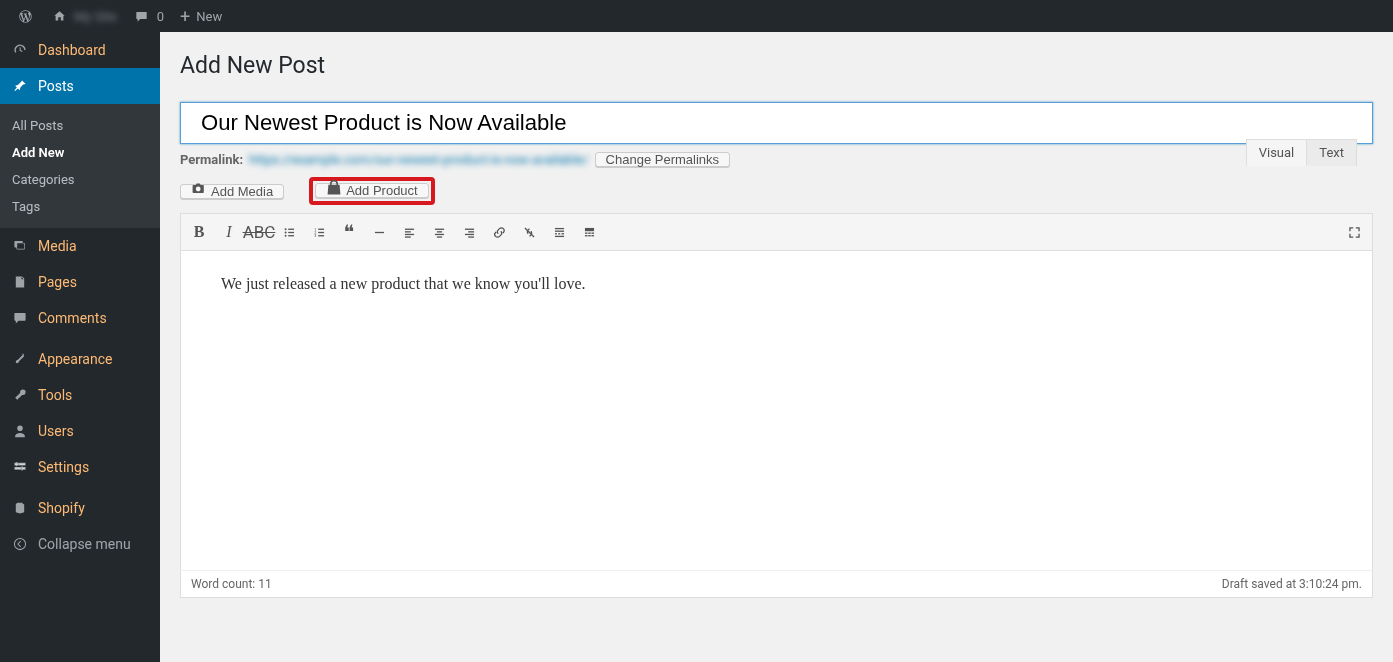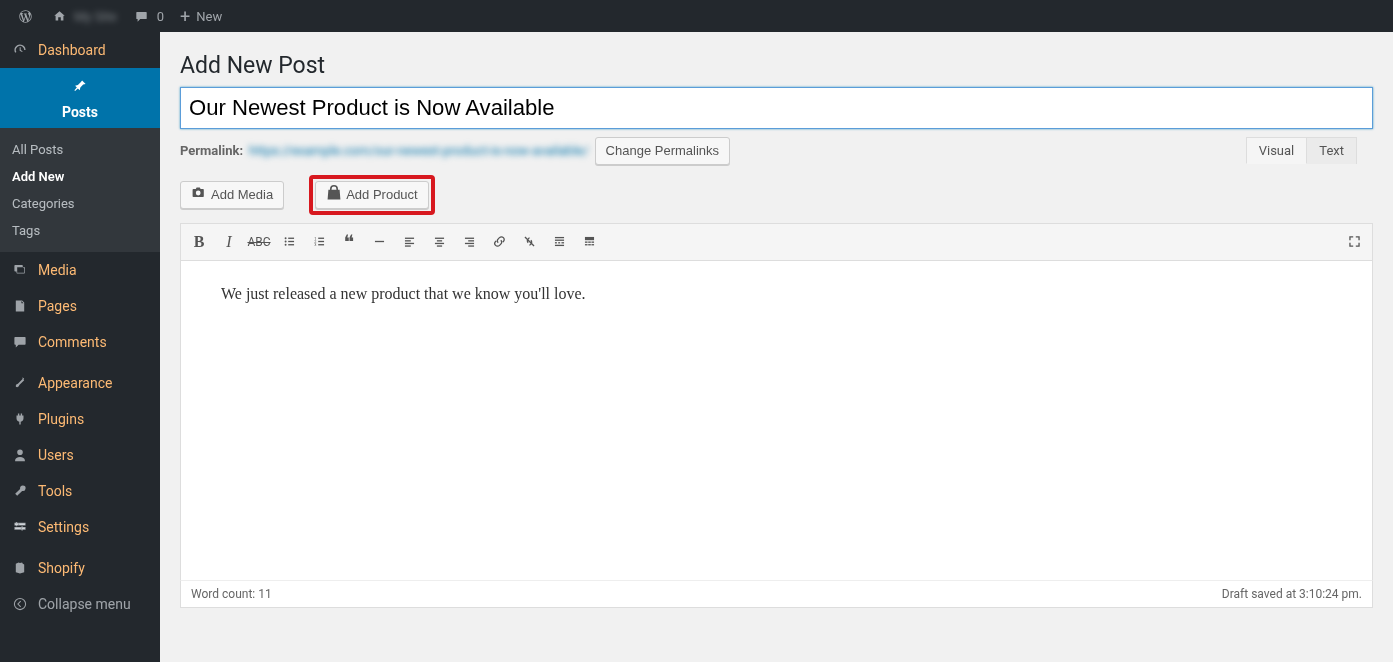--- a/index.html
+++ b/index.html
@@ -54,23 +54,22 @@
   gap: 8px;
 }
 .menu-item .icon {
   width: 20px; height: 20px;
   display: inline-flex; align-items: center; justify-content: center;
   color: rgba(240,245,250,.6);
 }
 .menu-item.current {
   background: #0073aa;
   color: #fff;
-  font-weight: 700;
+  font-weight: 400;
   position: relative;
-  flex-direction: column;
 }
 .menu-item.current .icon { color: #fff; }
 .menu-item.current::after {
   content: '';
   position: absolute;
   right: -8px;
   top: 50%;
   margin-top: -8px;
   border: 8px solid transparent;
   border-right-color: #f1f1f1;
@@ -101,47 +100,47 @@
 h1.page-title {
   font-size: 23px;
   font-weight: 400;
   padding: 9px 0 4px 0;
   line-height: 1.3;
   color: #23282d;
 }
 .title-input {
   width: 100%;
   font-size: 1.7em;
-  padding: 3px 8px;
+  padding: 3px 20px;
   height: 42px;
   border: 1px solid #5b9dd9;
   background: #fff;
   outline: none;
   box-shadow: 0 0 2px rgba(30,140,190,.8);
-  margin-top: 2px;
+  margin-top: 17px;
 }
 .permalink-row {
   display: flex;
   align-items: center;
   gap: 6px;
   padding: 8px 12px 10px 0;
   font-size: 13px;
   color: #666;
 }
 .permalink-row .permalink-url {
   filter: blur(3px);
   color: #0073aa;
 }
 .wp-button {
   background: #f7f7f7;
   border: 1px solid #ccc;
   border-radius: 3px;
   box-shadow: 0 1px 0 #ccc;
   padding: 0 10px;
-  height: 28px;
+  height: 15px;
   cursor: pointer;
   font-size: 13px;
   color: #555;
   display: inline-flex;
   align-items: center;
   gap: 4px;
 }
 
 .media-buttons {
   display: flex;
@@ -313,40 +312,32 @@
       <span class="icon">
         <svg viewBox="0 0 20 20" fill="currentColor">
             <path d="M4 14c0-2 2-3 3-3l7-7 2 2-7 7c0 1-1 3-3 3s-2-1-2-2zm10-12l2 2-1 1-2-2z"></path>
           </svg>
       </span>
       <span>Appearance</span>
     </div>
     <div class="menu-item">
       <span class="icon">
         <svg viewBox="0 0 20 20" fill="currentColor">
-            <path d="M7 2v3H5v4a5 5 0 004 4.9V18h2v-4.1A5 5 0 0015 9V5h-2V2h-2v3H9V2z"></path>
-          </svg>
-      </span>
-      <span>Plugins</span>
+            <path d="M14 2a4 4 0 00-3.87 5l-7 7 2.87 2.87 7-7A4 4 0 1014 2z"></path>
+          </svg>
+      </span>
+      <span>Tools</span>
     </div>
     <div class="menu-item">
       <span class="icon">
         <svg viewBox="0 0 20 20" fill="currentColor">
             <path d="M10 10a4 4 0 100-8 4 4 0 000 8zm-7 8c0-3 3-5 7-5s7 2 7 5v1H3z"></path>
           </svg>
       </span>
       <span>Users</span>
-    </div>
-    <div class="menu-item">
-      <span class="icon">
-        <svg viewBox="0 0 20 20" fill="currentColor">
-            <path d="M14 2a4 4 0 00-3.87 5l-7 7 2.87 2.87 7-7A4 4 0 1014 2z"></path>
-          </svg>
-      </span>
-      <span>Tools</span>
     </div>
     <div class="menu-item">
       <span class="icon">
         <svg viewBox="0 0 20 20" fill="currentColor">
             <path d="M3 5h4v2H3zm6 0h8v2H9zm-6 6h8v2H3zm10 0h4v2h-4zM5 3v6m8 0v6" stroke="currentColor" stroke-width="2"></path>
           </svg>
       </span>
       <span>Settings</span>
     </div>
 
@@ -411,21 +402,21 @@
       </div>
 
       <div class="editor-toolbar">
         <span class="tb-btn" title="Bold">
             <b style="font-family:Georgia;font-size:16px;">B</b>
           </span>
         <span class="tb-btn" title="Italic">
             <i style="font-family:Georgia;font-size:16px;">I</i>
           </span>
         <span class="tb-btn" title="Strikethrough">
-            <span style="text-decoration:line-through;font-size:12px;">ABC</span>
+            <span style="text-decoration:line-through;font-size:17px;">ABC</span>
           </span>
         <span class="tb-btn">
           <svg viewBox="0 0 20 20" fill="currentColor">
               <circle cx="4" cy="5" r="1.5"></circle>
               <rect x="8" y="4" width="9" height="2"></rect>
               <circle cx="4" cy="10" r="1.5"></circle>
               <rect x="8" y="9" width="9" height="2"></rect>
               <circle cx="4" cy="15" r="1.5"></circle>
               <rect x="8" y="14" width="9" height="2"></rect>
             </svg>

